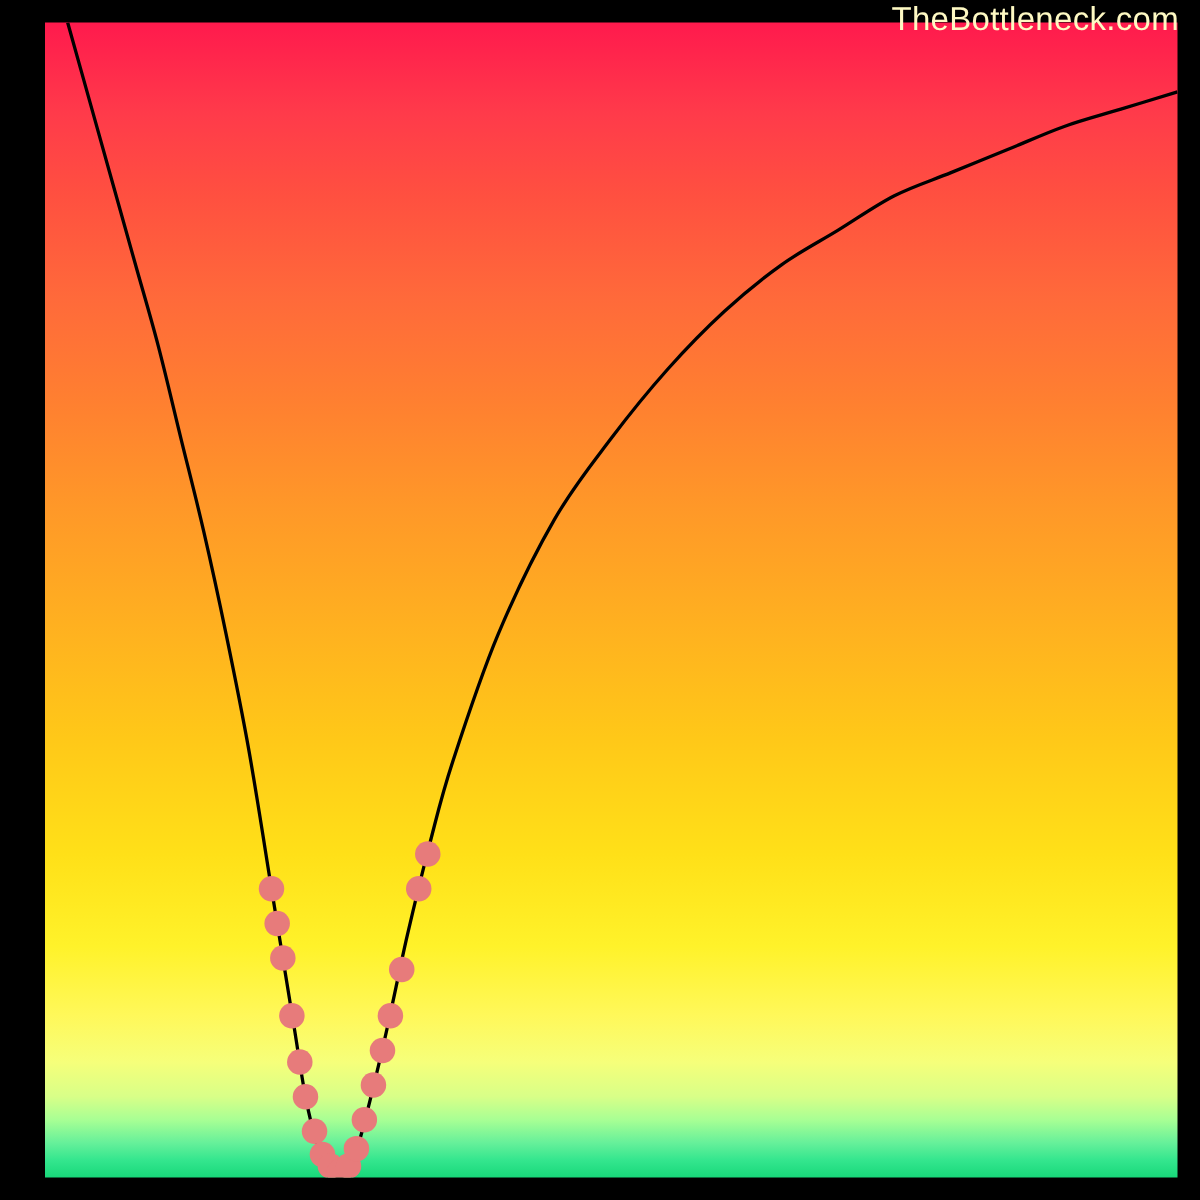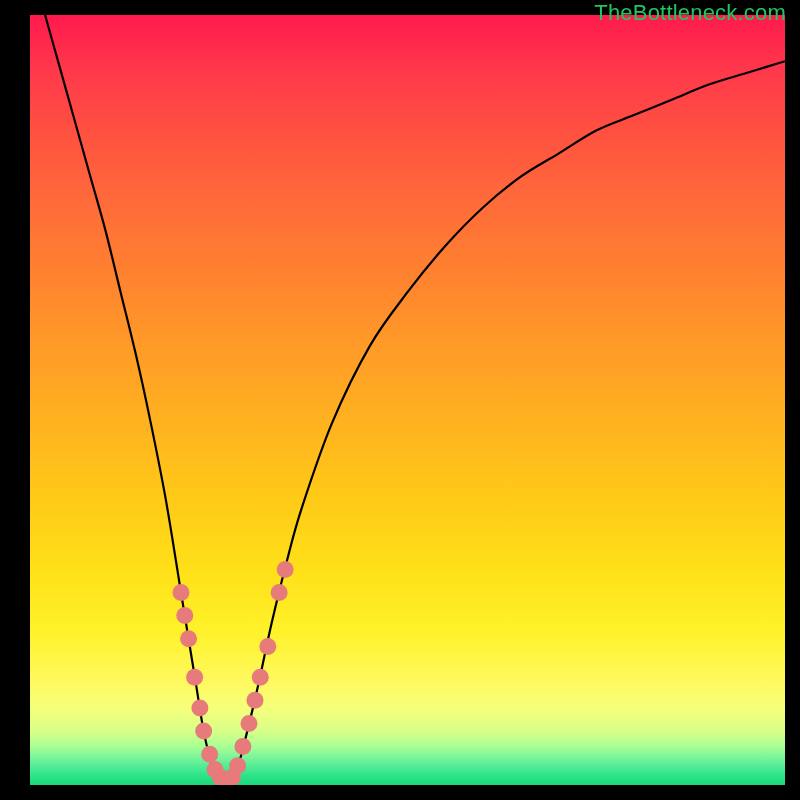--- a/index.html
+++ b/index.html
@@ -28,21 +28,21 @@
       #a8ff94 95%,
       #66f09a 97%,
       #34e68e 98.5%,
       #18d87a 100%
     );
   }
   .watermark {
     position: absolute;
     top: 0px;
     right: 14px;
-    color: #22c55e;
+    color: #fef9c3;
     font-size: 22px;
     font-weight: 500;
     letter-spacing: 0.2px;
     z-index: 3;
   }
   svg.plot {
     position: absolute;
     left: 30px;
     top: 15px;
     width: 755px;

